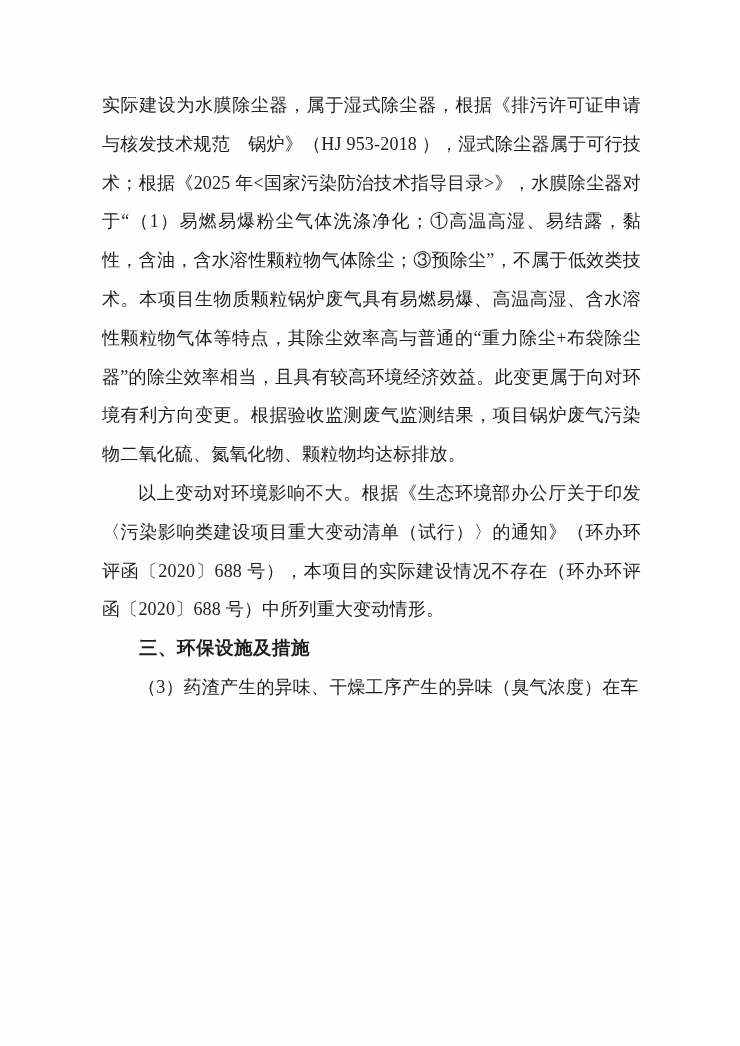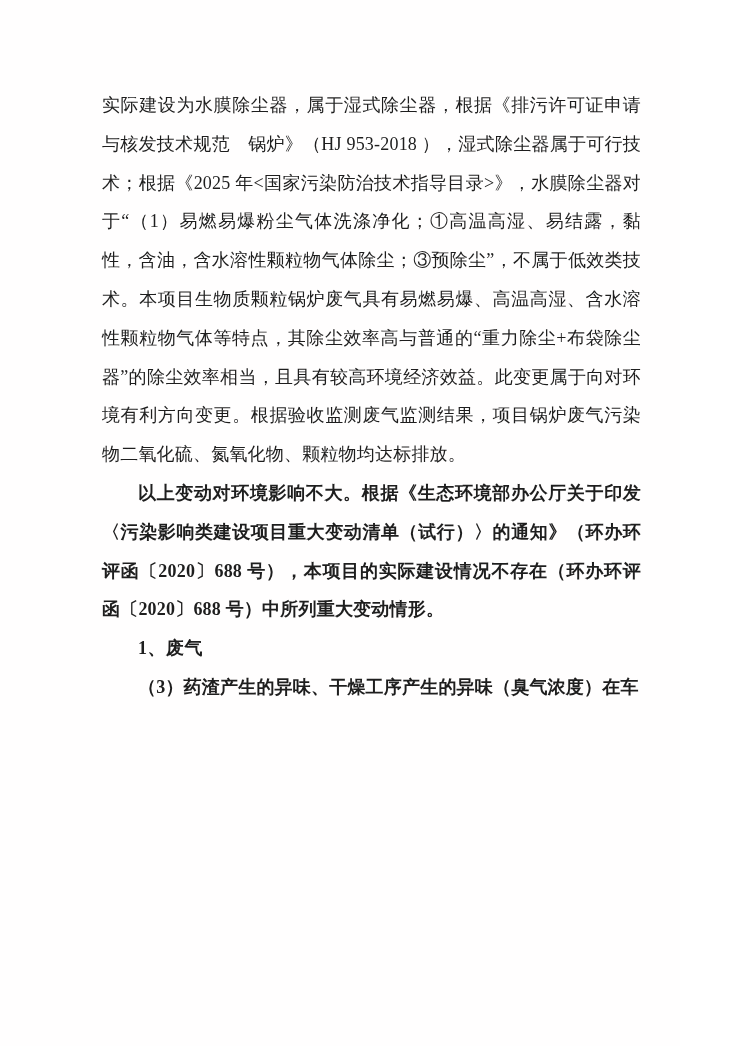--- a/index.html
+++ b/index.html
@@ -24,21 +24,20 @@
   .para {
     margin: 0;
     font-size: 18px;
     line-height: 38.8px;
     text-align: justify;
     text-justify: inter-ideograph;
     letter-spacing: 0.2px;
   }
   .indent {
     text-indent: 2em;
-    font-weight: bold;
   }
   .heading {
     margin: 0;
     font-size: 18.5px;
     line-height: 38.8px;
     font-weight: 700;
     font-family: "Liberation Sans", "DejaVu Sans", sans-serif;
     text-indent: 2em;
     letter-spacing: 0.5px;
   }
@@ -49,21 +48,21 @@
 </head>
 <body>
 
 <div class="page">
   <div class="content">
 
     <p class="para">实际建设为水膜除尘器，属于湿式除尘器，根据《排污许可证申请与核发技术规范　锅炉》（HJ 953-2018 ），湿式除尘器属于可行技术；根据《2025 年&lt;国家污染防治技术指导目录&gt;》，水膜除尘器对于“（1）易燃易爆粉尘气体洗涤净化；①高温高湿、易结露，黏性，含油，含水溶性颗粒物气体除尘；③预除尘”，不属于低效类技术。本项目生物质颗粒锅炉废气具有易燃易爆、高温高湿、含水溶性颗粒物气体等特点，其除尘效率高与普通的“重力除尘+布袋除尘器”的除尘效率相当，且具有较高环境经济效益。此变更属于向对环境有利方向变更。根据验收监测废气监测结果，项目锅炉废气污染物二氧化硫、氮氧化物、颗粒物均达标排放。</p>
 
     <p class="para indent">以上变动对环境影响不大。根据《生态环境部办公厅关于印发〈污染影响类建设项目重大变动清单（试行）〉的通知》（环办环评函〔2020〕688 号），本项目的实际建设情况不存在（环办环评函〔2020〕688 号）中所列重大变动情形。</p>
 
+    <h3 class="heading">三、环保设施及措施</h3>
 
-    <p class="para indent subsection">1、废气</p>
 
 
 
     <p class="para indent">（3）药渣产生的异味、干燥工序产生的异味（臭气浓度）在车</p>
 
   </div>
 </div>
 
 </body></html>

